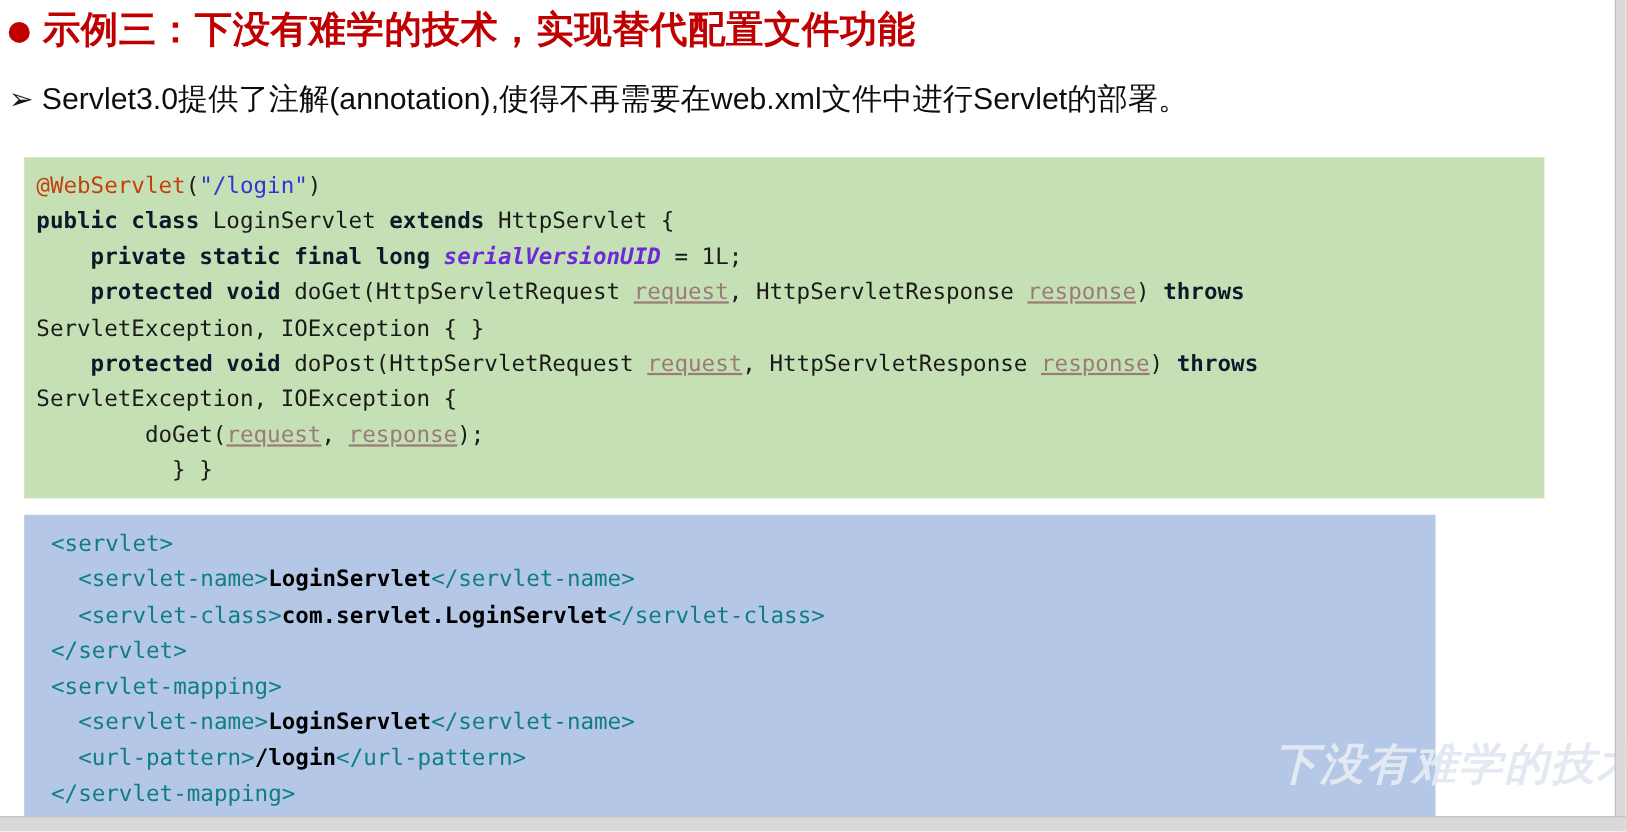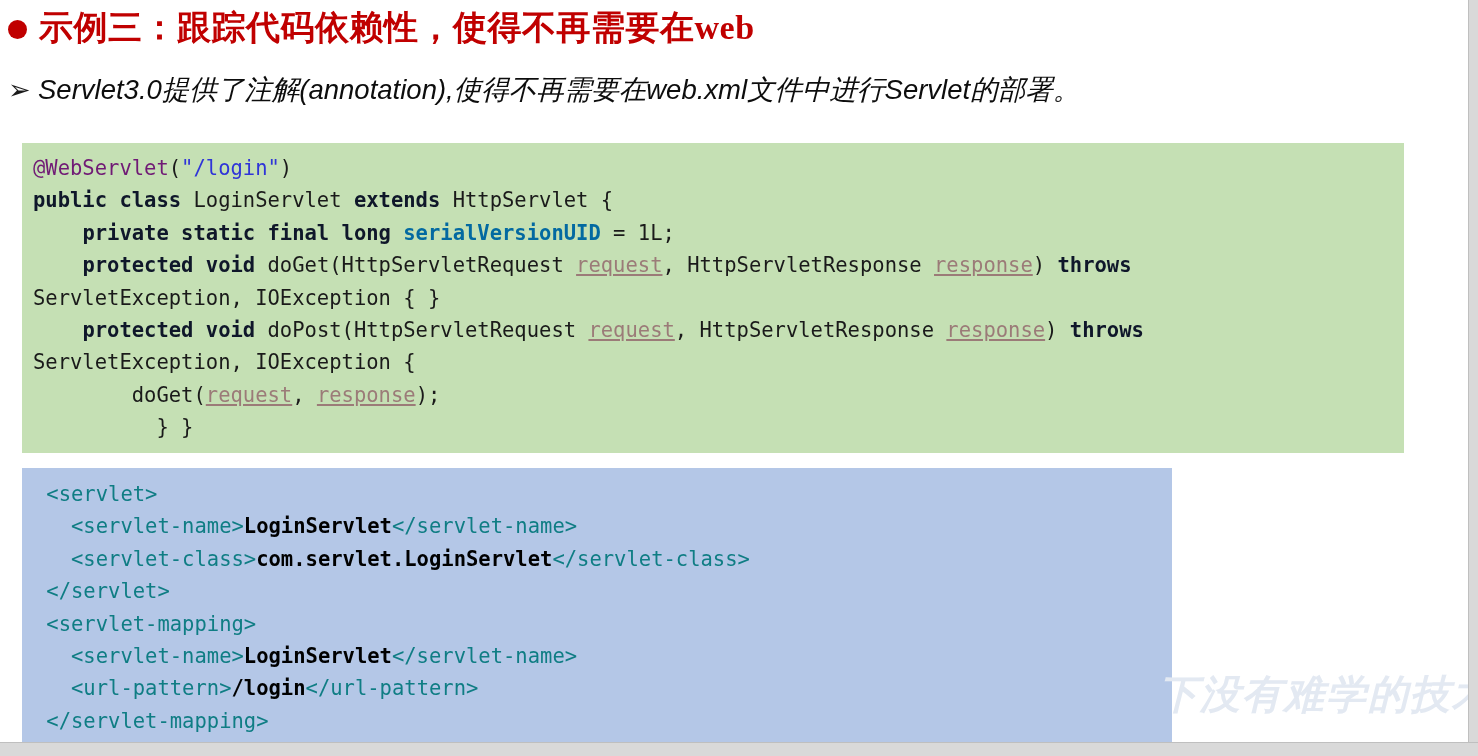--- a/index.html
+++ b/index.html
@@ -86,21 +86,20 @@
     color: #1a1a1a;
     font-size: 27px;
     line-height: 40px;
     font-family: "DejaVu Sans", sans-serif;
   }
   .subline-text {
     color: #0d0d0d;
     font-family: "Liberation Sans", sans-serif;
     font-size: 27.5px;
     line-height: 40px;
-    font-style: italic;
   }
 
   
   .code-block {
     position: absolute;
     font-family: "DejaVu Sans Mono", monospace;
     white-space: pre;
     box-sizing: border-box;
   }
   .code-java {
@@ -110,35 +109,35 @@
     height: 310px;
     background: #c5e0b4;
     padding: 9px 0 0 11px;
     font-size: 20.5px;
     line-height: 32.4px;
     color: #1a1a1a;
   }
   .code-xml {
     left: 22px;
     top: 468px;
-    width: 1150px;
+    width: 1283px;
     height: 274px;
     background: #b4c7e7;
     padding: 10px 0 0 12px;
     font-size: 20.5px;
     line-height: 32.4px;
     color: #1a1a1a;
   }
 
   
-  .tok-anno   { color: #701a75; }
+  .tok-anno   { color: #c2410c; }
   .tok-str    { color: #2f34d8; }
   .tok-kw     { color: #0f172a; font-weight: bold; }
   .tok-plain  { color: #1a1a1a; }
-  .tok-field  { color: #0369a1; font-weight: bold; }
+  .tok-field  { color: #6d28d9; font-weight: bold; font-style: italic; }
   .tok-param  { color: #9b7b78; text-decoration: underline; }
 
   
   .tok-tag    { color: #0f7d84; }
   .tok-val    { color: #000000; font-weight: bold; }
 
   
   .watermark {
     position: absolute;
     left: 1158px;
@@ -154,21 +153,21 @@
     user-select: none;
   }
 </style>
 </head>
 <body>
 
 <div id="slide">
 
   <div class="heading">
     <span class="bullet-dot"></span>
-    <span class="heading-text">示例三：跟踪代码依赖性，使得不再需要在web</span>
+    <span class="heading-text">示例三：下没有难学的技术，实现替代配置文件功能</span>
   </div>
 
   <div class="subline">
     <span class="arrow-marker">➢</span>
     <span class="subline-text">Servlet3.0提供了注解(annotation),使得不再需要在web.xml文件中进行Servlet的部署。</span>
   </div>
 
   <div class="code-block code-java" id="java-block"><div><span class="tok-anno">@WebServlet</span><span class="tok-plain">(</span><span class="tok-str">"/login"</span><span class="tok-plain">)</span></div><div><span class="tok-kw">public class </span><span class="tok-plain">LoginServlet </span><span class="tok-kw">extends </span><span class="tok-plain">HttpServlet {</span></div><div><span class="tok-plain">    </span><span class="tok-kw">private static final long </span><span class="tok-field">serialVersionUID</span><span class="tok-plain"> = 1L;</span></div><div><span class="tok-plain">    </span><span class="tok-kw">protected void </span><span class="tok-plain">doGet(HttpServletRequest </span><span class="tok-param">request</span><span class="tok-plain">, HttpServletResponse </span><span class="tok-param">response</span><span class="tok-plain">) </span><span class="tok-kw">throws</span></div><div><span class="tok-plain">ServletException, IOException { }</span></div><div><span class="tok-plain">    </span><span class="tok-kw">protected void </span><span class="tok-plain">doPost(HttpServletRequest </span><span class="tok-param">request</span><span class="tok-plain">, HttpServletResponse </span><span class="tok-param">response</span><span class="tok-plain">) </span><span class="tok-kw">throws</span></div><div><span class="tok-plain">ServletException, IOException {</span></div><div><span class="tok-plain">        doGet(</span><span class="tok-param">request</span><span class="tok-plain">, </span><span class="tok-param">response</span><span class="tok-plain">);</span></div><div><span class="tok-plain">          } }</span></div></div>
 
   <div class="code-block code-xml" id="xml-block"><div><span class="tok-tag"> &lt;servlet&gt;</span></div><div><span class="tok-tag">   &lt;servlet-name&gt;</span><span class="tok-val">LoginServlet</span><span class="tok-tag">&lt;/servlet-name&gt;</span></div><div><span class="tok-tag">   &lt;servlet-class&gt;</span><span class="tok-val">com.servlet.LoginServlet</span><span class="tok-tag">&lt;/servlet-class&gt;</span></div><div><span class="tok-tag"> &lt;/servlet&gt;</span></div><div><span class="tok-tag"> &lt;servlet-mapping&gt;</span></div><div><span class="tok-tag">   &lt;servlet-name&gt;</span><span class="tok-val">LoginServlet</span><span class="tok-tag">&lt;/servlet-name&gt;</span></div><div><span class="tok-tag">   &lt;url-pattern&gt;</span><span class="tok-val">/login</span><span class="tok-tag">&lt;/url-pattern&gt;</span></div><div><span class="tok-tag"> &lt;/servlet-mapping&gt;</span></div></div>

